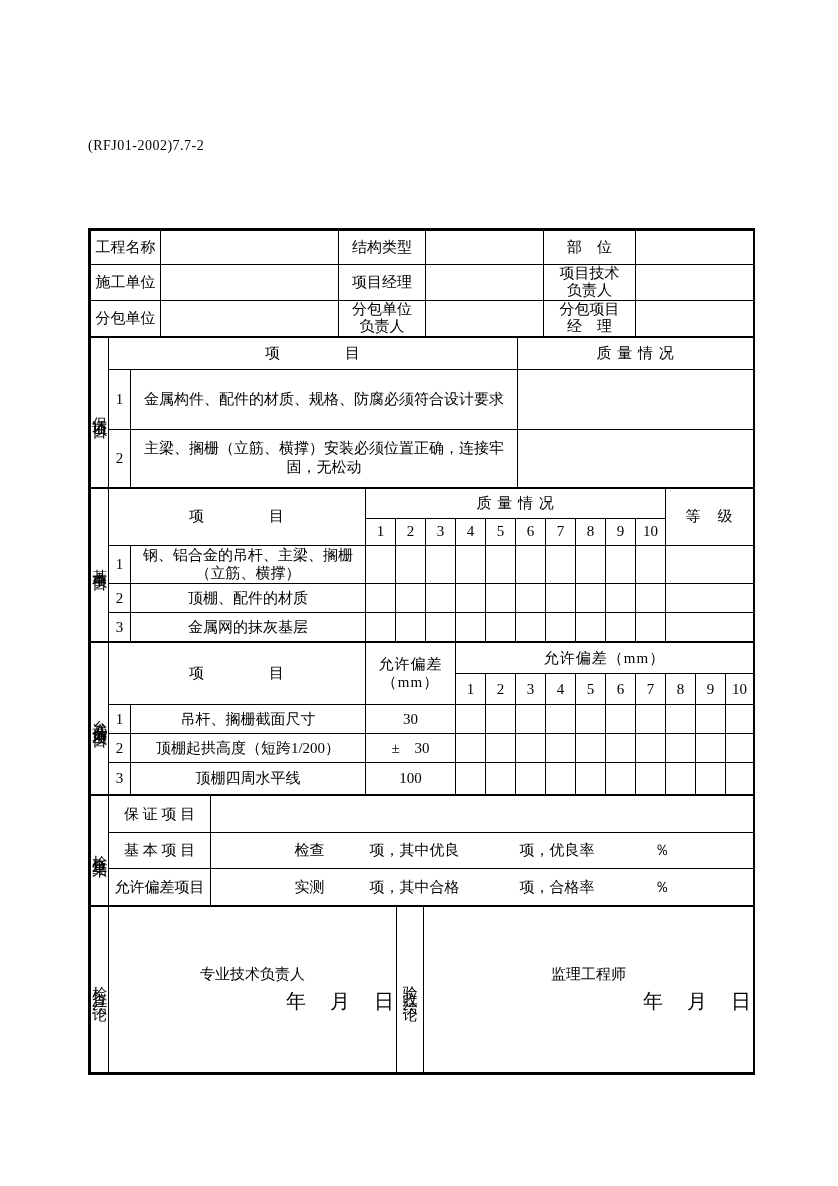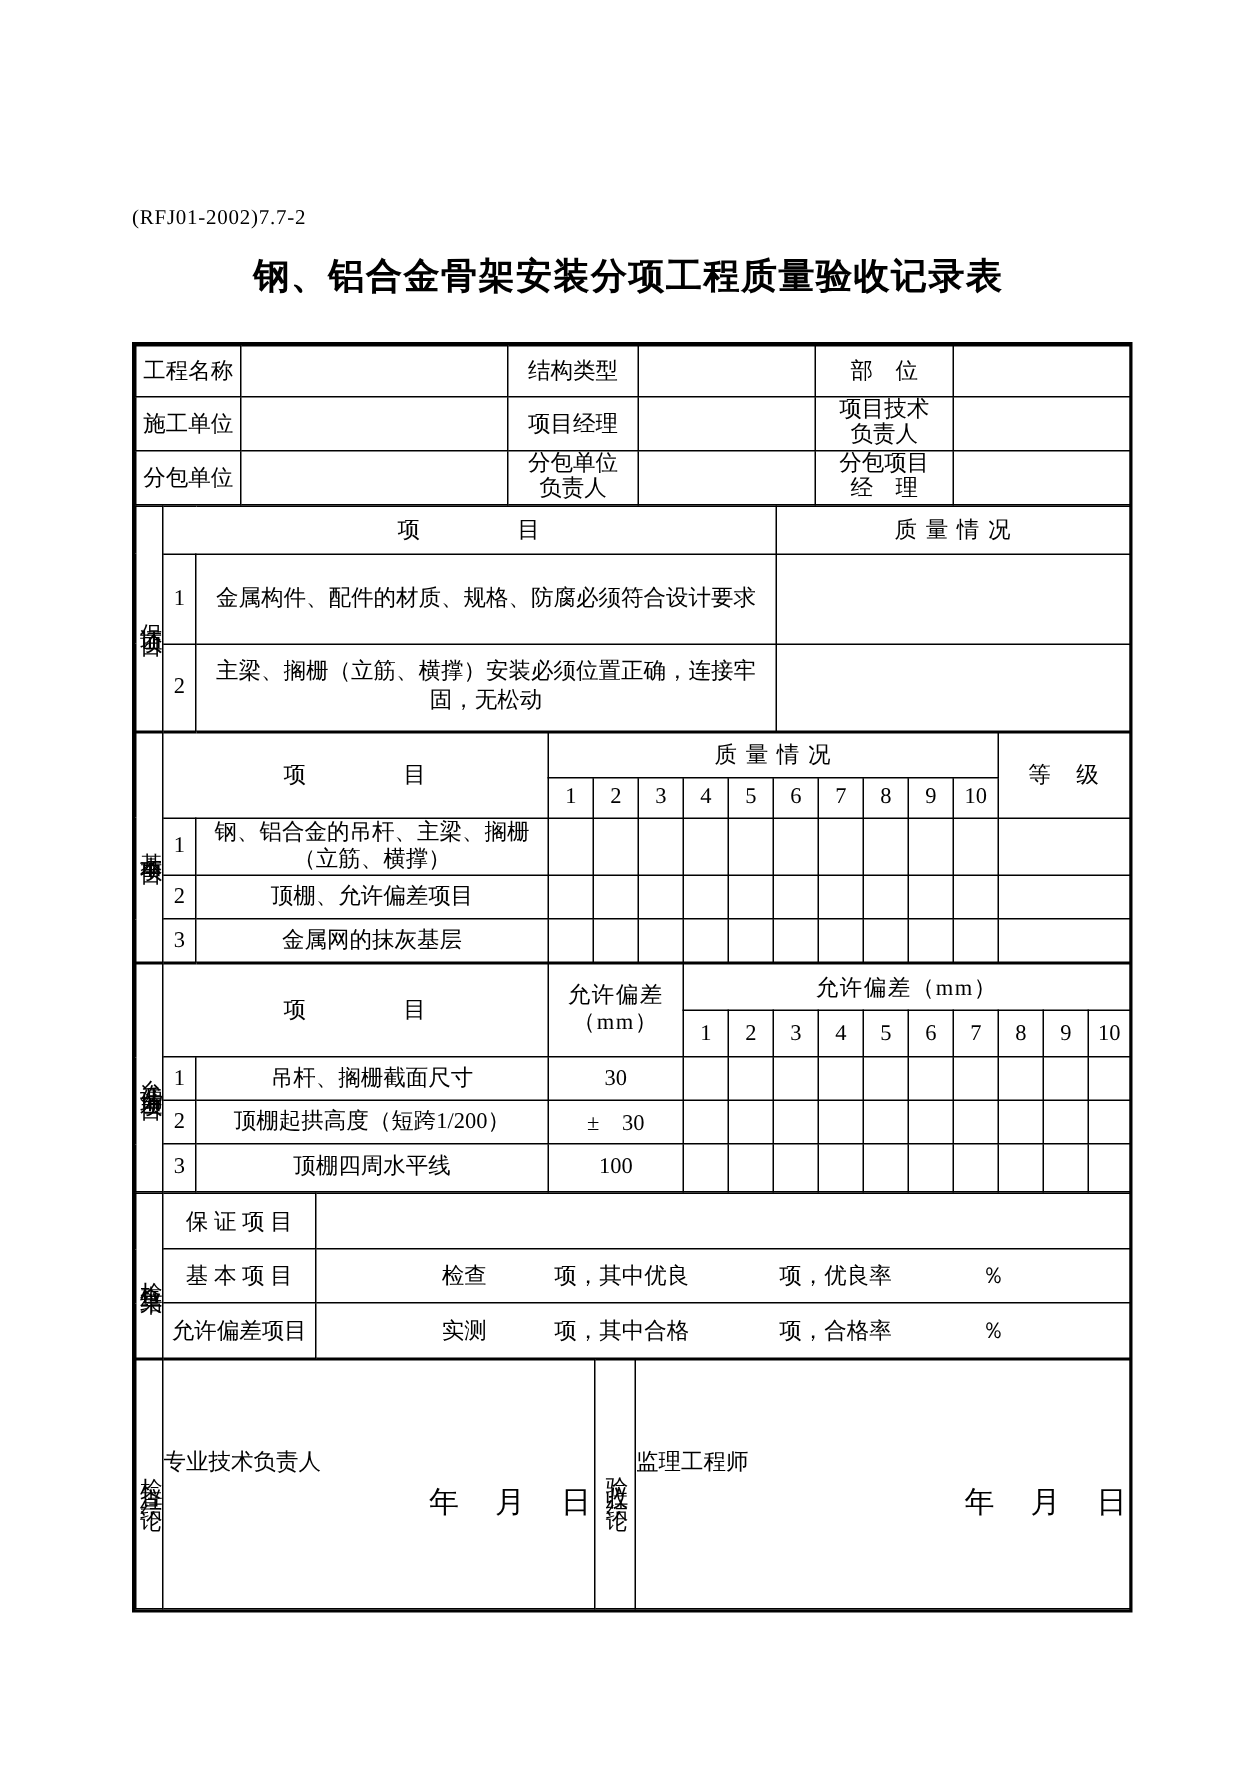--- a/index.html
+++ b/index.html
@@ -74,38 +74,37 @@
   .vert.loose { letter-spacing: 7px; }
   td.resultContent {
     text-align: left;
     padding-left: 12px;
   }
   td.concl {
     vertical-align: bottom;
     padding: 0 6px 8px 14px;
   }
   .signerLine {
-    text-align: left;
+    text-align: center;
     font-size: 15px;
     margin-bottom: 4px;
   }
   .dateLine {
     text-align: right;
     font-size: 20px;
     letter-spacing: 2px;
   }
   .hdr { letter-spacing: 1px; }
 </style>
 </head>
 <body>
 
 <div class="page">
 
   <div class="doc-code">(RFJ01-2002)7.7-2</div>
-  <div class="title">钢、铝合金骨架安装分项工程质量验收记录表</div>
 
   <div class="form">
 
     <table class="sec">
       <colgroup>
           <col style="width:70px">
           <col style="width:178px">
           <col style="width:87px">
           <col style="width:118px">
           <col style="width:92px">
@@ -214,21 +213,21 @@
             <td></td>
             <td></td>
             <td></td>
             <td></td>
             <td></td>
             <td></td>
         <td></td>
       </tr>
       <tr style="height:29px">
         <td>2</td>
-        <td class="item">顶棚、允许偏差项目</td>
+        <td class="item">顶棚、配件的材质</td>
         <td></td>
             <td></td>
             <td></td>
             <td></td>
             <td></td>
             <td></td>
             <td></td>
             <td></td>
             <td></td>
             <td></td>

